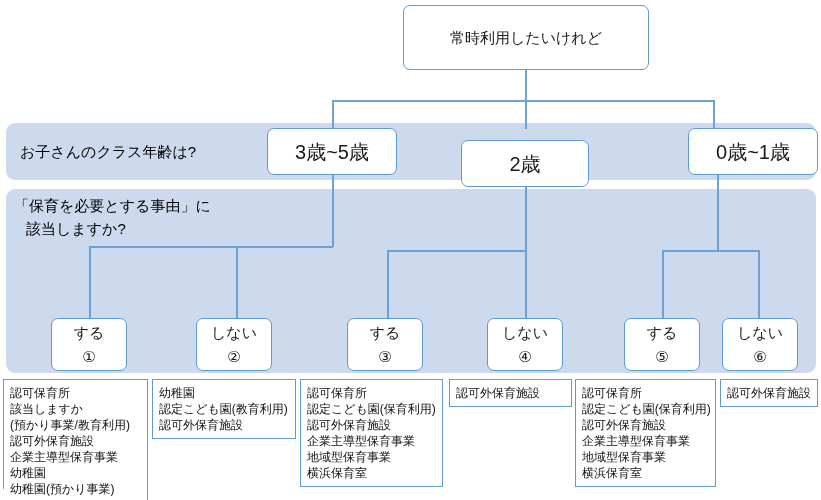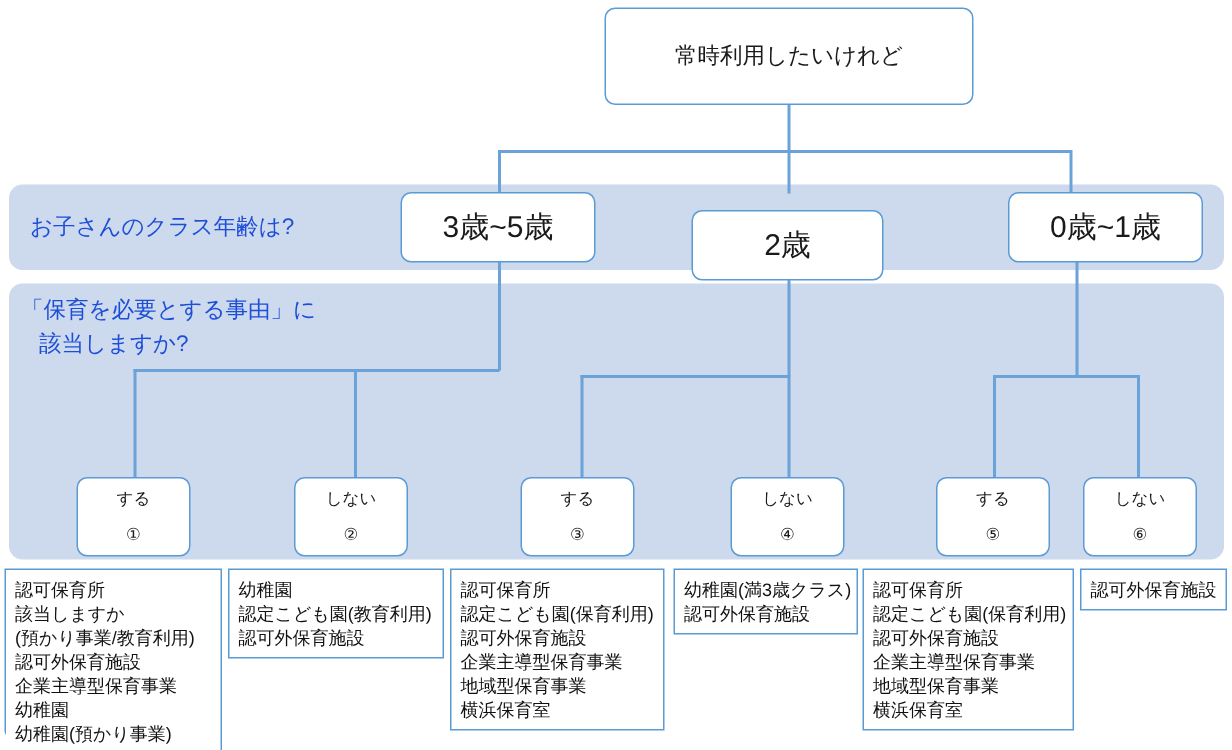--- a/index.html
+++ b/index.html
@@ -4,30 +4,30 @@
 <style>
   html,body{margin:0;padding:0;background:#ffffff;}
   #stage{
     position:relative;width:821px;height:500px;background:#ffffff;overflow:hidden;
     font-family:"Liberation Sans","DejaVu Sans",sans-serif;color:#1a1a1a;border-radius:23px;
   }
   .band{
     position:absolute;left:6px;width:810px;background:#cdd9ec;border-radius:9px;
   }
   .band-label{
-    position:absolute;font-size:15px;color:#1d4ed8;white-space:nowrap;text-align:right;
+    position:absolute;font-size:15px;color:#000000;white-space:nowrap;text-align:right;
   }
   .node{
     position:absolute;background:#ffffff;border:1.5px solid #5b9bd5;border-radius:7px;
     display:flex;flex-direction:column;align-items:center;justify-content:center;
     box-sizing:border-box;text-align:center;
   }
   .node .nline{font-size:15px;line-height:25px;white-space:nowrap;}
   .agebox .nline{font-size:20px;line-height:16px;}
-  .decision .nline{font-size:11px;line-height:24px;}
+  .decision .nline{font-size:15px;line-height:24px;}
   .vline,.hline{position:absolute;background:#6ba2d8;}
   .vline{width:1.5px;}
   .hline{height:1.5px;}
   .result{
     position:absolute;top:379px;background:#ffffff;border:1px solid #5b9bd5;
     box-sizing:border-box;padding:5px 6px;
   }
   .result .rline{font-size:12px;line-height:16px;white-space:nowrap;color:#111;}
 </style>
 </head>
@@ -64,21 +64,21 @@
   </div>
 
   <div class="band-label" style="left:20px;top:123px;line-height:57px;">お子さんのクラス年齢は?</div>
 
   <div class="node agebox" style="left:267px;top:128px;width:130px;height:47px;">
     <div class="nline">3歳~5歳</div>
   </div>
   <div class="node agebox" style="left:461px;top:140px;width:128px;height:47px;">
     <div class="nline">2歳</div>
   </div>
-  <div class="node agebox" style="left:672px;top:128px;width:130px;height:47px;">
+  <div class="node agebox" style="left:688px;top:128px;width:130px;height:47px;">
     <div class="nline">0歳~1歳</div>
   </div>
 
   <div class="band-label" style="left:14px;top:197px;">「保育を必要とする事由」に</div>
   <div class="band-label" style="left:14px;top:220px;margin-left:12px;">該当しますか?</div>
 
   <div class="node decision" style="left:51px;top:318px;width:76px;height:53px;">
     <div class="nline">する</div>
     <div class="nline">①</div>
   </div>
@@ -122,21 +122,20 @@
   <div class="result" style="left:300px;width:143px;">
     <div class="rline">認可保育所</div>
     <div class="rline">認定こども園(保育利用)</div>
     <div class="rline">認可外保育施設</div>
     <div class="rline">企業主導型保育事業</div>
     <div class="rline">地域型保育事業</div>
     <div class="rline">横浜保育室</div>
   </div>
 
   <div class="result" style="left:449px;width:123px;">
-    <div class="rline">幼稚園(満3歳クラス)</div>
     <div class="rline">認可外保育施設</div>
   </div>
 
   <div class="result" style="left:575px;width:141px;">
     <div class="rline">認可保育所</div>
     <div class="rline">認定こども園(保育利用)</div>
     <div class="rline">認可外保育施設</div>
     <div class="rline">企業主導型保育事業</div>
     <div class="rline">地域型保育事業</div>
     <div class="rline">横浜保育室</div>

